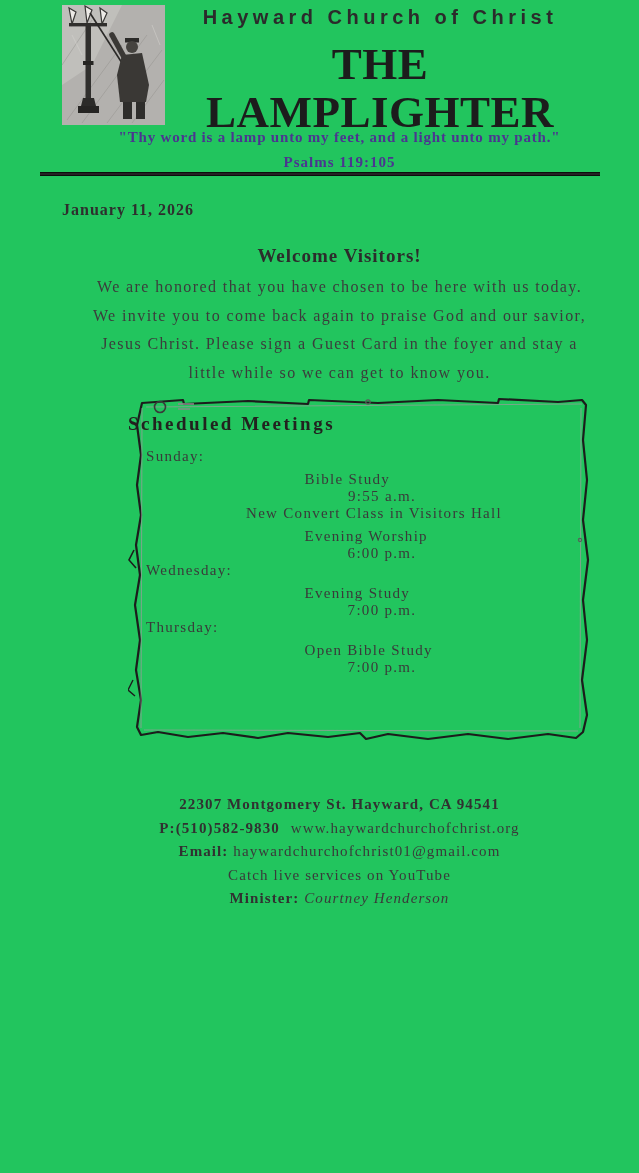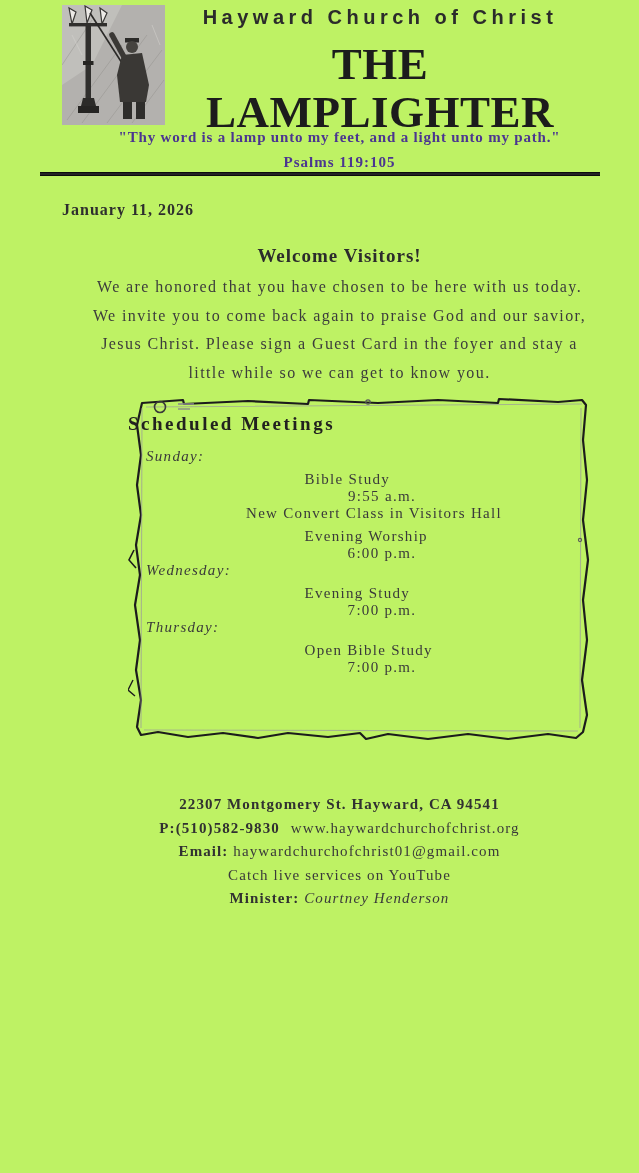--- a/index.html
+++ b/index.html
@@ -1,21 +1,21 @@
 <!DOCTYPE html>
 <html><head>
 <meta charset="utf-8">
 <style>
   * { margin:0; padding:0; box-sizing:border-box; }
   html,body { background:#e9e9e9; }
   .page {
     position:relative;
     width:639px; height:1173px;
     margin:0 auto;
-    background:#bef264;
+    background:#22c55e;
     font-family:"Liberation Serif", serif;
     color:#3a3a3a;
     overflow:hidden;
   }
   
   .masthead { position:relative; height:126px; }
   .logo-box {
     position:absolute; left:62px; top:5px;
     width:103px; height:120px;
   }
@@ -82,21 +82,21 @@
   .sched-title {
     position:relative; 
     font-weight:bold; font-size:19px; line-height:24px;
     letter-spacing:2.5px; color:#22221f;
   }
   .sched-rows { position:relative; margin-top:6px; }
   .s-line {
     height:28.6px; display:flex; align-items:center;
     font-size:15px; letter-spacing:1.3px; color:#3a3a3a;
   }
-  .s-line.day { padding-left:18px; font-style:italic; }
+  .s-line.day { padding-left:18px; }
   .s-line.event { padding-left:40px;flex-direction:column; }
   .s-label { display:inline-block; width:155px; }
   .s-line.note { padding-left:118px; }
   
   .contact-footer {
     margin:46px 0 0 40px; text-align:center;
     font-size:15px; line-height:23.5px; letter-spacing:1.1px;
     color:#3a3a3a;
   }
   .bold { font-weight:bold; color:#313131; }

